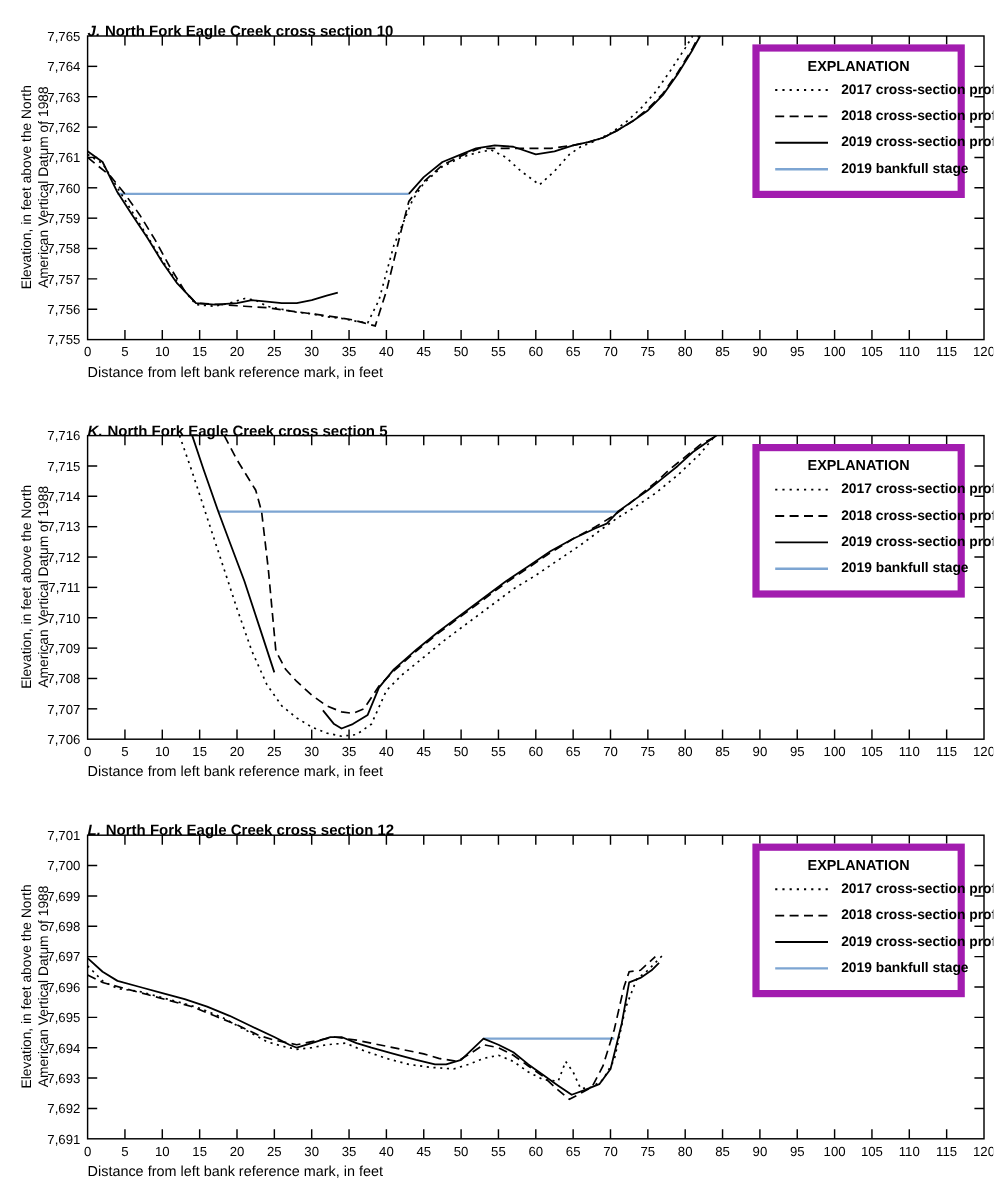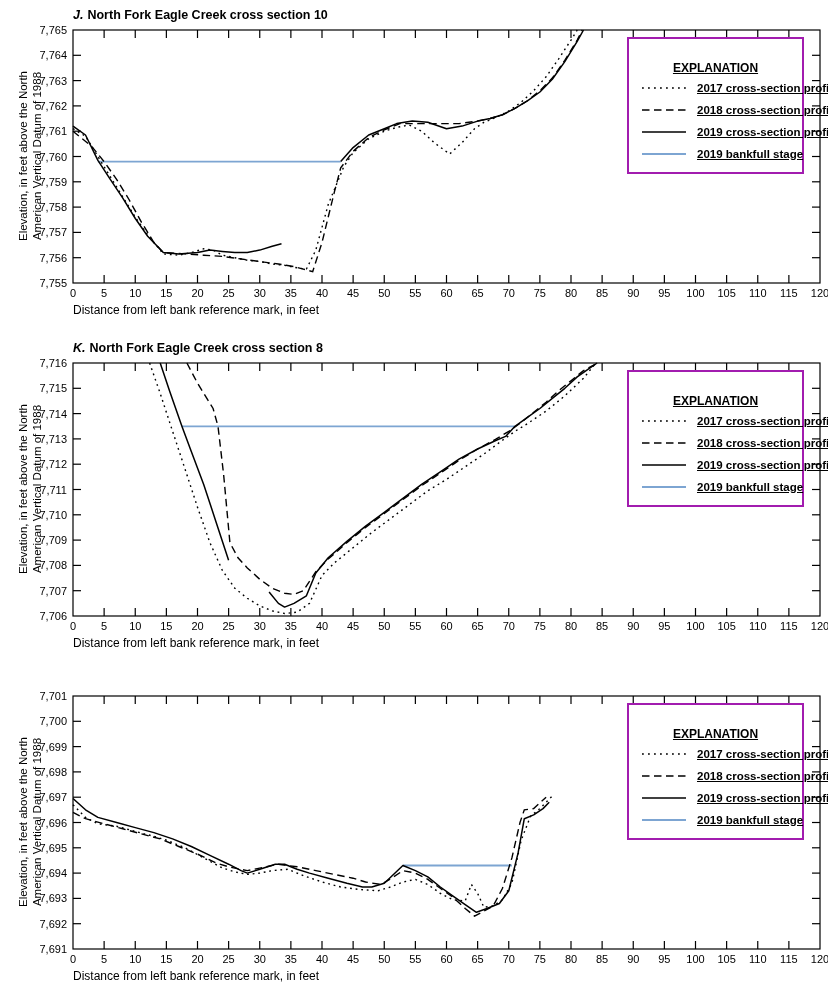--- a/index.html
+++ b/index.html
@@ -1,26 +1,26 @@
 <!DOCTYPE html>
 <html><head>
 <meta charset="utf-8">
 <style>
   html,body{margin:0;padding:0;background:#fff;}
   body{width:828px;font-family:"Liberation Sans","DejaVu Sans",sans-serif;color:#000;}
   .figure{width:828px;height:999px;position:relative;overflow:hidden;background:#fff;}
   .panel{position:relative;width:828px;height:333px;}
-  .panel-title{position:absolute;left:73px;top:8px;margin:0;font-size:12.5px;font-weight:bold;white-space:nowrap;}
+  .panel-title{position:absolute;left:73px;top:19px;margin:0;font-size:12.5px;font-weight:bold;white-space:nowrap;}
   .panel-title em{font-style:italic;margin-right:4px;}
   .plot-svg{position:absolute;left:0;top:0;}
   .y-axis-title{position:absolute;left:30px;top:156px;transform:translate(-50%,-50%) rotate(-90deg);
     text-align:center;white-space:nowrap;font-size:11.5px;line-height:14px;}
   .x-axis-title{position:absolute;left:73px;top:303px;width:747px;text-align:left;font-size:12px;}
-  .legend{position:absolute;left:627px;top:37px;width:177px;border:2px solid #a21caf;background:#fff;
-    box-sizing:border-box;padding:22px 0 7px 0;text-decoration:underline;}
+  .legend{position:absolute;left:627px;top:37px;width:177px;border:6px solid #a21caf;background:#fff;
+    box-sizing:border-box;padding:5px 0 7px 0;}
   .legend-title{text-align:center;font-size:12px;font-weight:bold;margin-bottom:2px;}
   .legend-row{display:flex;align-items:center;margin:0 0 0 12px;height:22px;}
   .legend-row svg{flex:0 0 auto;margin-right:10px;}
   .legend-label{font-size:11.5px;font-weight:bold;white-space:nowrap;}
   .s-dotted{stroke:#000;stroke-width:1.6;stroke-dasharray:1.8 4.2;fill:none;}
   .s-dashed{stroke:#000;stroke-width:1.6;stroke-dasharray:7.5 4.5;fill:none;}
   .s-solid{stroke:#000;stroke-width:1.6;fill:none;}
   .s-bankfull{stroke:#7da5d2;stroke-width:2;fill:none;}
   .ln-dotted{stroke:#000;stroke-width:1.4;stroke-dasharray:1.8 3.8;fill:none;stroke-linecap:butt;}
   .ln-dashed{stroke:#000;stroke-width:1.4;stroke-dasharray:7.5 4.5;fill:none;}
@@ -175,21 +175,21 @@
             <svg width="46" height="6">
               <line class="s-bankfull" x1="1" y1="3" x2="45" y2="3"></line>
             </svg>
             <span class="legend-label">2019 bankfull stage</span>
           </div>
         </div>
     </div>
   </section>
 
   <section class="panel">
-    <h3 class="panel-title"><em>K.</em><span>North Fork Eagle Creek cross section 8</span></h3>
+    <h3 class="panel-title"><em>K.</em><span>North Fork Eagle Creek cross section 5</span></h3>
     <svg class="plot-svg" id="plot-1" width="828" height="333">
         <rect class="axis" x="73" y="30" width="747" height="253"></rect>
         <text class="ticklbl" x="73" y="297" text-anchor="middle">0</text>
         <line class="tick" x1="104.125" y1="30" x2="104.125" y2="38"></line>
         <line class="tick" x1="104.125" y1="283" x2="104.125" y2="275"></line>
         <text class="ticklbl" x="104.125" y="297" text-anchor="middle">5</text>
         <line class="tick" x1="135.25" y1="30" x2="135.25" y2="38"></line>
         <line class="tick" x1="135.25" y1="283" x2="135.25" y2="275"></line>
         <text class="ticklbl" x="135.25" y="297" text-anchor="middle">10</text>
         <line class="tick" x1="166.375" y1="30" x2="166.375" y2="38"></line>
@@ -321,20 +321,21 @@
             <svg width="46" height="6">
               <line class="s-bankfull" x1="1" y1="3" x2="45" y2="3"></line>
             </svg>
             <span class="legend-label">2019 bankfull stage</span>
           </div>
         </div>
     </div>
   </section>
 
   <section class="panel">
+    <h3 class="panel-title"><em>L.</em><span>North Fork Eagle Creek cross section 12</span></h3>
     <svg class="plot-svg" id="plot-2" width="828" height="333">
         <rect class="axis" x="73" y="30" width="747" height="253"></rect>
         <text class="ticklbl" x="73" y="297" text-anchor="middle">0</text>
         <line class="tick" x1="104.125" y1="30" x2="104.125" y2="38"></line>
         <line class="tick" x1="104.125" y1="283" x2="104.125" y2="275"></line>
         <text class="ticklbl" x="104.125" y="297" text-anchor="middle">5</text>
         <line class="tick" x1="135.25" y1="30" x2="135.25" y2="38"></line>
         <line class="tick" x1="135.25" y1="283" x2="135.25" y2="275"></line>
         <text class="ticklbl" x="135.25" y="297" text-anchor="middle">10</text>
         <line class="tick" x1="166.375" y1="30" x2="166.375" y2="38"></line>

